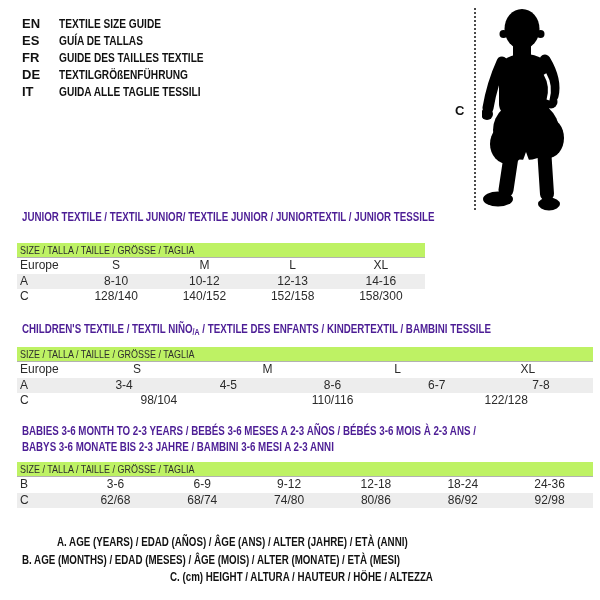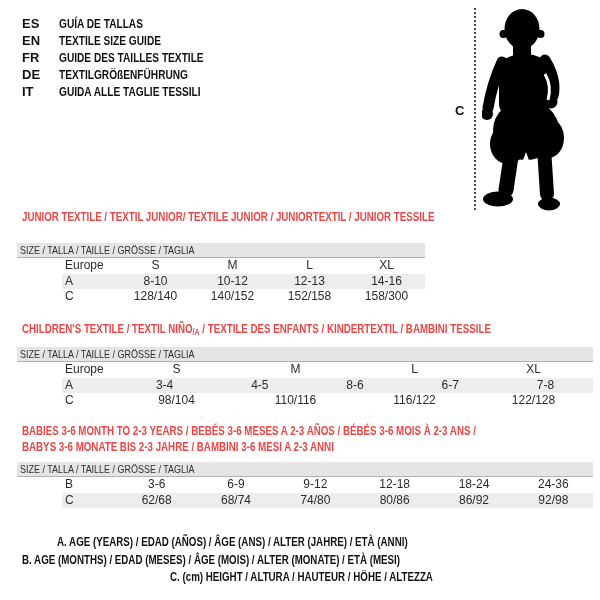--- a/index.html
+++ b/index.html
@@ -33,60 +33,60 @@
     border-left: 2px dotted #4a4a4a;
   }
   .height-label {
     left: 455px; top: 103px;
     font-weight: bold; font-size: 13px; color: #111;
   }
   .baby-svg { left: 482px; top: 2px; }
 
   
   .sec-title {
-    font-weight: bold; font-size: 12.5px; color: #ef4444; line-height: 15.5px;
+    font-weight: bold; font-size: 12.5px; color: #4c1d95; line-height: 15.5px;
   }
   .title-sub { font-size: 9px; vertical-align: -2px; }
   .t1-title { left: 22px; top: 210px; }
   .t2-title { left: 22px; top: 322px; }
   .t3-title { left: 22px; top: 424px; }
 
   
   .size-table { left: 17px; }
   .t1 { top: 243px; width: 408px; }
   .t2 { top: 347px; width: 576px; }
   .t3 { top: 462px; width: 576px; }
   .thead {
     height: 14px; line-height: 14px;
-    background: #e5e5e5;
+    background: #bef264;
     border-bottom: 1px solid #b2b2b2;
     padding-left: 3px;
     font-size: 11.5px; color: #2e2e2e;
     overflow: hidden;
   }
-  .trow { display: flex; height: 15.5px; line-height: 15.5px; font-size: 12px; color: #2b2b2b; margin-left: 45px; }
+  .trow { display: flex; height: 15.5px; line-height: 15.5px; font-size: 12px; color: #2b2b2b; }
   .trow.shade { background: #ededed; }
   .tlabel { width: 55px; padding-left: 3px; box-sizing: border-box; }
   .tcell { flex: 1 1 0; text-align: center; }
 
   
   .notes { left: 22px; top: 534px; text-align: right; }
   .note-line { font-weight: bold; font-size: 12.5px; color: #111; line-height: 17.5px; }
 </style>
 </head>
 <body>
 
 <div class="abs lang-block">
   <div class="lang-row">
+    <span class="lang-code">EN</span>
+    <span class="lang-label"><span class="cond">TEXTILE SIZE GUIDE</span></span>
+  </div>
+  <div class="lang-row">
     <span class="lang-code">ES</span>
     <span class="lang-label"><span class="cond">GUÍA DE TALLAS</span></span>
-  </div>
-  <div class="lang-row">
-    <span class="lang-code">EN</span>
-    <span class="lang-label"><span class="cond">TEXTILE SIZE GUIDE</span></span>
   </div>
   <div class="lang-row">
     <span class="lang-code">FR</span>
     <span class="lang-label"><span class="cond">GUIDE DES TAILLES TEXTILE</span></span>
   </div>
   <div class="lang-row">
     <span class="lang-code">DE</span>
     <span class="lang-label"><span class="cond">TEXTILGRÖßENFÜHRUNG</span></span>
   </div>
   <div class="lang-row">
@@ -176,21 +176,20 @@
     <span class="tcell">3-4</span>
     <span class="tcell">4-5</span>
     <span class="tcell">8-6</span>
     <span class="tcell">6-7</span>
     <span class="tcell">7-8</span>
   </div>
   <div class="trow">
     <span class="tlabel">C</span>
     <span class="tcell">98/104</span>
     <span class="tcell">110/116</span>
-    <span class="tcell">116/122</span>
     <span class="tcell">122/128</span>
   </div>
 </div>
 
 <div class="abs sec-title t3-title">
   <span class="cond">BABIES 3-6 MONTH TO 2-3 YEARS / BEBÉS 3-6 MESES A 2-3 AÑOS / BÉBÉS 3-6 MOIS À 2-3 ANS /</span><br>
   <span class="cond">BABYS 3-6 MONATE BIS 2-3 JAHRE / BAMBINI 3-6 MESI A 2-3 ANNI</span>
 </div>
 <div class="abs size-table t3">
   <div class="thead">

